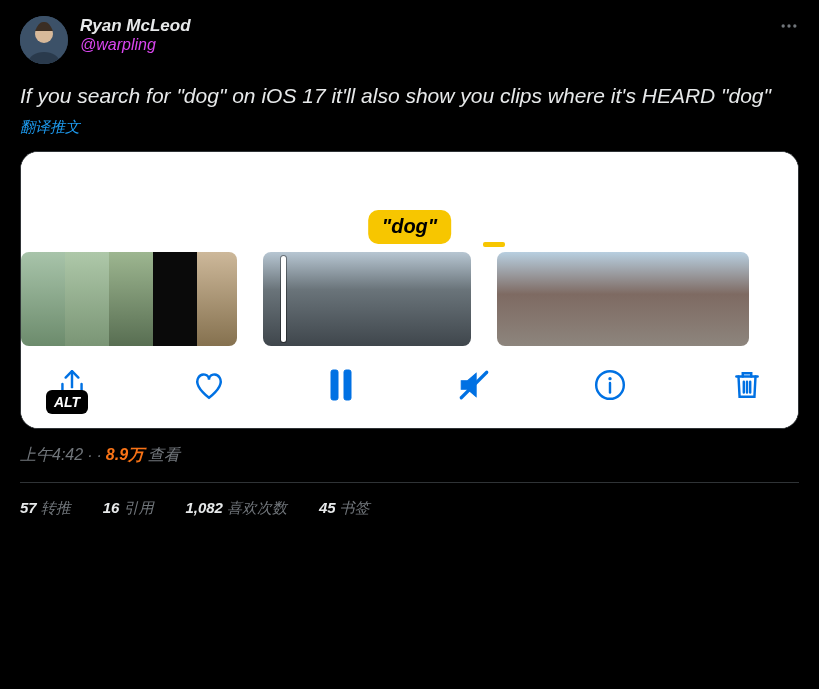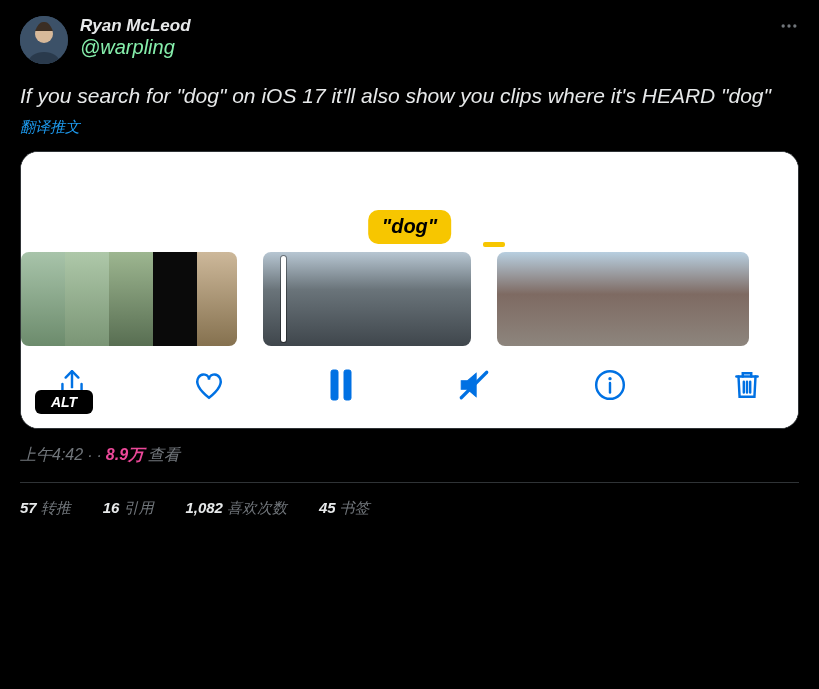--- a/index.html
+++ b/index.html
@@ -23,21 +23,21 @@
     width: 48px; height: 48px;
     border-radius: 50%;
     background: linear-gradient(135deg,#496b8f 0%, #1f2a38 100%);
     flex-shrink: 0;
     overflow: hidden;
     position: relative;
   }
   .avatar svg { width: 100%; height: 100%; display:block; }
   .user-block { margin-left: 12px; }
   .display-name { font-weight: 700; font-size: 17px; color:#e7e9ea; }
-  .handle { color:#86efac; font-size:20px; }
+  .handle { color:#d946ef; font-size:16px; }
   .more-icon { margin-left:auto; color:#71767b; }
   .more-icon svg { width:20px; height:20px; }
 
   .body-text {
     margin-top: 18px;
     font-size: 21px;
     line-height: 1.35;
     color: #e7e9ea;
   }
   .translate-link {
@@ -117,39 +117,39 @@
     align-items: center;
     padding: 22px 34px 26px 34px;
     background:#fff;
   }
   .tb-btn { color:#0071e3; }
   .tb-btn svg { width:34px; height:34px; display:block; stroke:#0071e3; }
   .tb-btn.pause svg { width:26px; height:34px; }
 
   .alt-badge {
     position:absolute;
-    left: 14px;
+    left: 25px;
     bottom: 14px;
     background:#000;
     color:#fff;
     font-weight:800;
     font-size:14px;
-    padding: 4px 16px;
+    padding: 4px 8px;
     border-radius:6px;
   }
 
   .meta-row {
     margin-top: 16px;
     color:#71767b;
     font-size: 16px;
     display:flex;
     gap:4px;
     align-items:center;
   }
-  .meta-row b { color:#ec4899; font-weight:700; }
+  .meta-row b { color:#f97316; font-weight:700; }
   .divider {
     border-top:1px solid #2f3336;
     margin-top:16px;
   }
   .engagement {
     display:flex;
     gap: 32px;
     padding: 16px 0 0 0;
     font-size:15px;
     color:#71767b;

